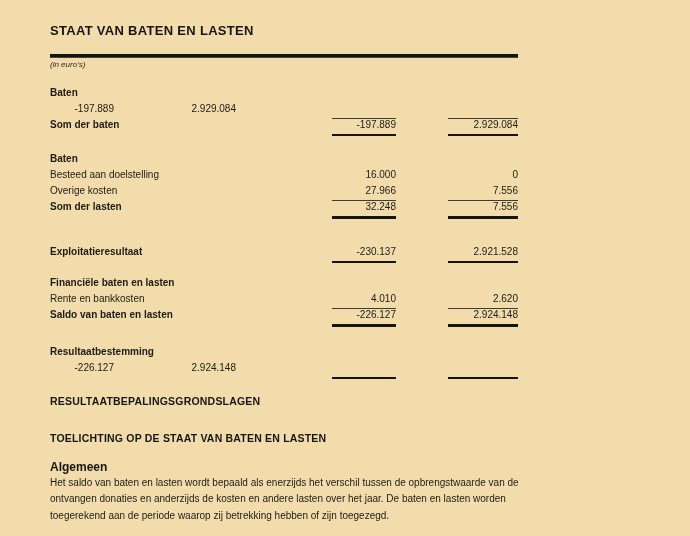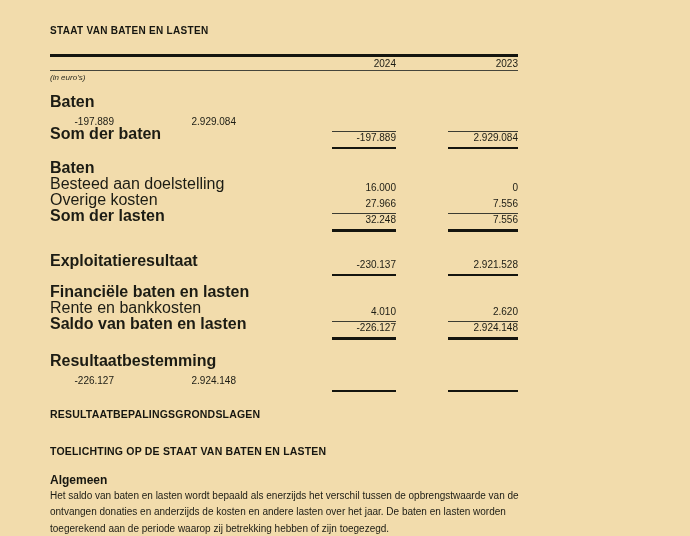--- a/index.html
+++ b/index.html
@@ -8,34 +8,34 @@
     width: 690px; height: 536px;
     background: #f2dcac;
     font-family: "Liberation Sans", sans-serif;
     color: #1c1c14;
     overflow: hidden;
   }
   .content { padding-top: 24px; }
 
   .title {
     margin: 0 0 0 50px;
-    font-size: 10px; font-weight: bold;
+    font-size: 13px; font-weight: bold;
     letter-spacing: 0.3px;
     line-height: 13px;
     color: #161610;
   }
 
   .fin { width: 468px; margin-left: 50px; }
 
   .rule-thick { height: 2.5px; background: #15150f; }
   .rule-thin  { height: 1px;  background: #45453b; }
   .top-rule { margin-top: 17px; }
 
   .row { display: flex; align-items: flex-end; height: 16px; padding-bottom: 2px; }
-  .row .lbl { flex: 1; font-size: 16px; }
+  .row .lbl { flex: 1; font-size: 10px; }
   .row .v   { width: 64px; text-align: right; font-size: 10px; }
   .row .sp  { width: 52px; }
   .row .v.c2 { width: 70px; }
 
   .colhead { height: 13px; padding-bottom: 1px; }
   .colhead .v { font-size: 10px; }
 
   .unit-note {
     margin-top: 2px;
     font-size: 8px; font-style: italic;
@@ -79,26 +79,20 @@
 <body>
 
 <div class="content">
 
   <h1 class="title">STAAT VAN BATEN EN LASTEN</h1>
 
   <div class="fin">
 
     <div class="rule-thick top-rule"></div>
 
-    <div class="row colhead">
-      <div class="lbl"></div>
-      <div class="v">2024</div>
-      <div class="sp"></div>
-      <div class="v c2">2023</div>
-    </div>
 
     <div class="rule-thin"></div>
 
     <div class="unit-note">(in euro's)</div>
 
     <div class="row sec-head">
       <div class="lbl">Baten</div>
     </div>
     <div class="row">
       <div class="v">-197.889</div>

